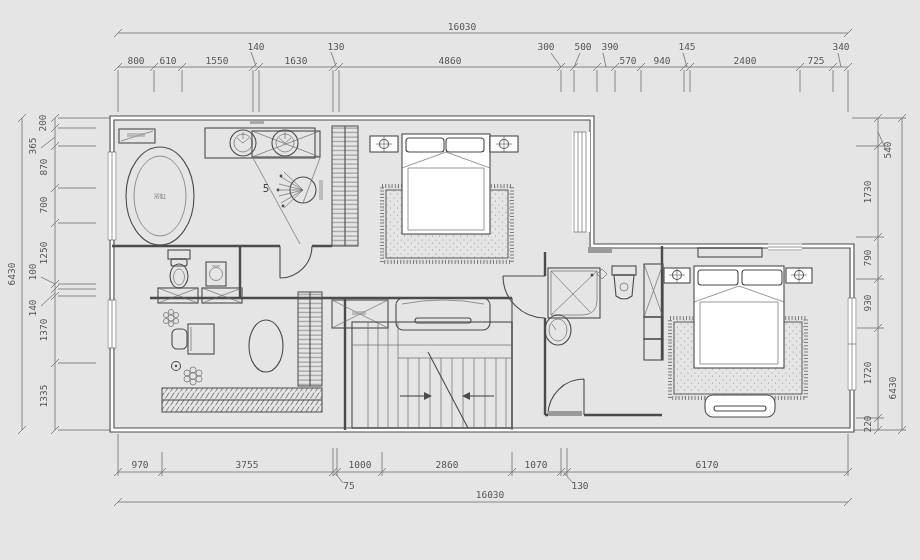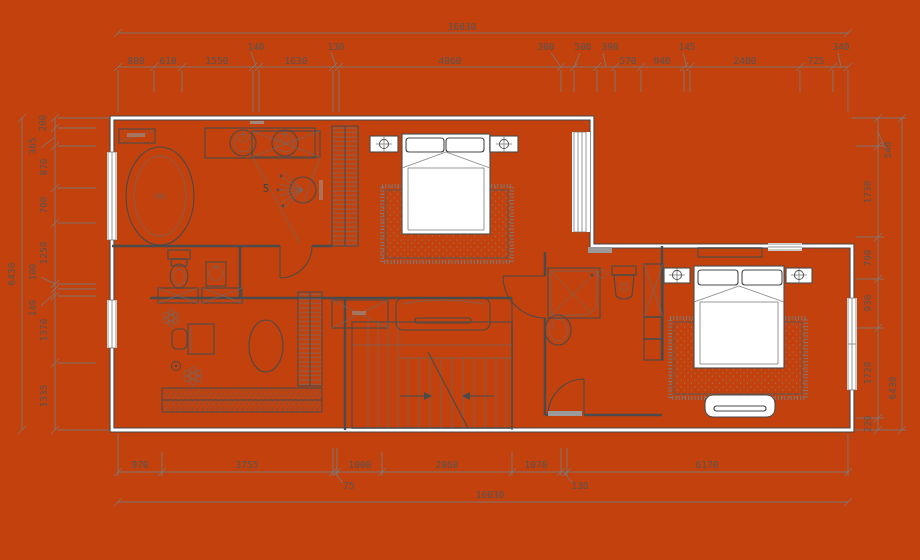--- a/index.html
+++ b/index.html
@@ -1,16 +1,16 @@
 <!DOCTYPE html>
 <html><head>
 <meta charset="utf-8">
 <style>
   html,body{margin:0;padding:0;background:#fff;}
-  .page{position:relative;width:920px;height:560px;background:#c2410c;overflow:hidden;
+  .page{position:relative;width:920px;height:560px;background:#e5e5e5;overflow:hidden;
         font-family:"DejaVu Sans",sans-serif;}
   
   .ol{fill:none;stroke:#4b4b4b;stroke-width:5;}
   .ow{fill:none;stroke:#fff;stroke-width:2.8;}
   .iw{fill:none;stroke:#4b4b4b;stroke-width:2.4;}
   .ln{fill:none;stroke:#4b4b4b;stroke-width:1.1;}
   .tn{fill:none;stroke:#6b6b6b;stroke-width:0.7;}
   .dm{fill:none;stroke:#7a7a7a;stroke-width:0.9;}
   .fw{fill:#fff;stroke:#4b4b4b;stroke-width:1.1;}
   .fn{fill:none;stroke:#4b4b4b;stroke-width:1.1;}

